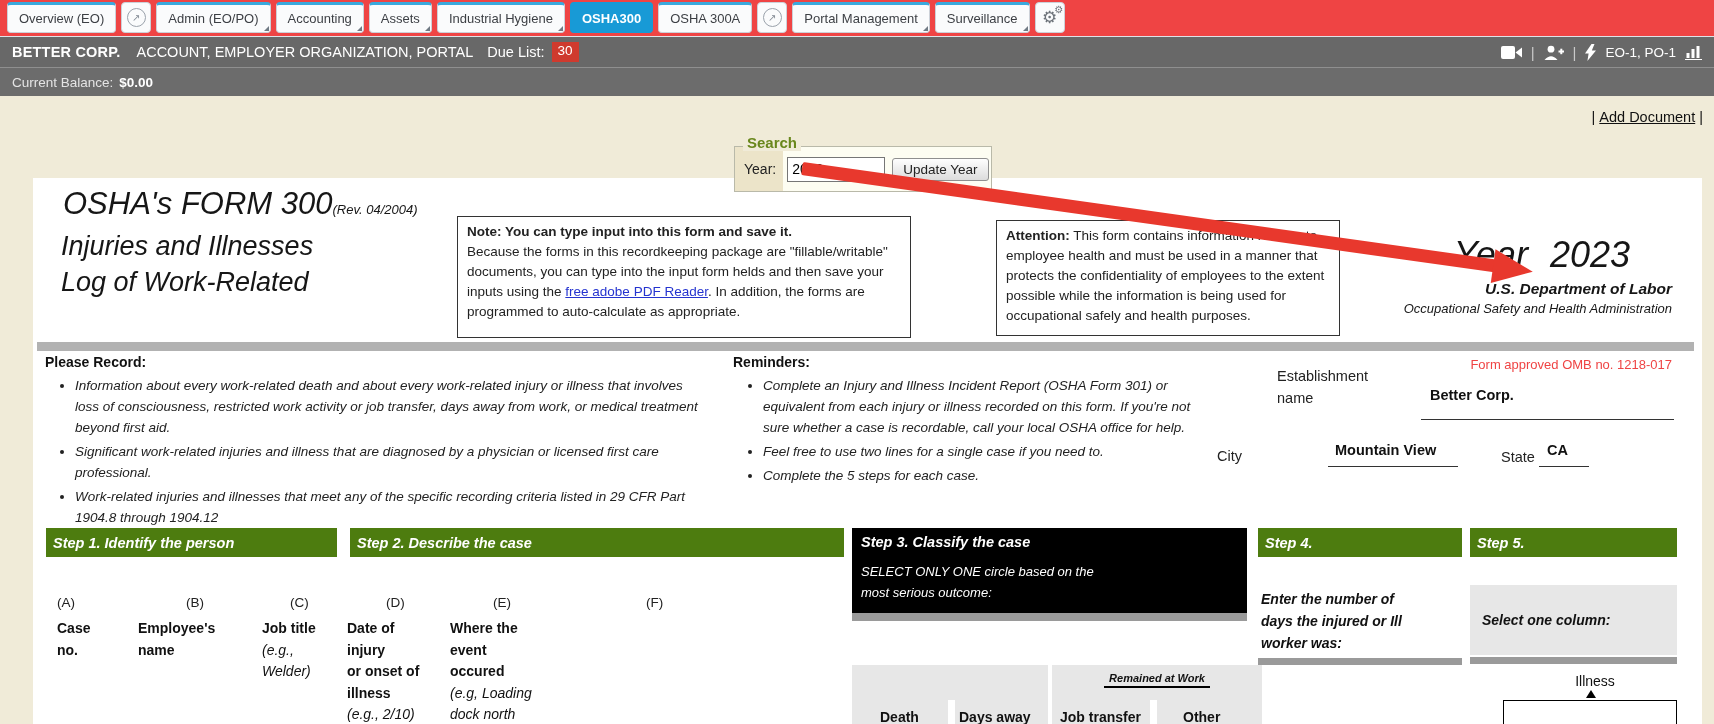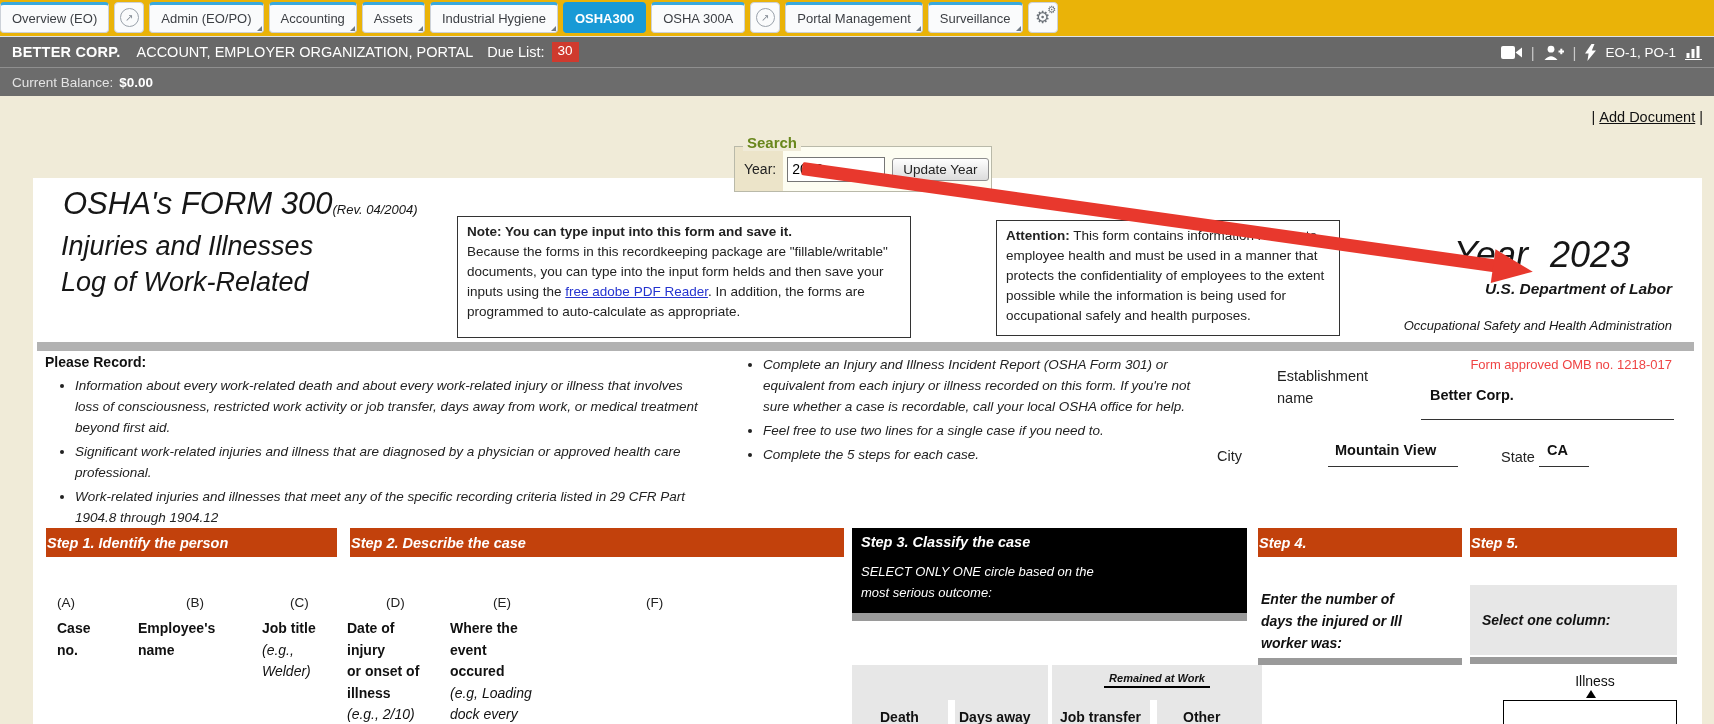--- a/index.html
+++ b/index.html
@@ -1,22 +1,22 @@
 <!DOCTYPE html>
 <html><head>
 <meta charset="utf-8">
 <style>
   html,body{margin:0;padding:0;}
   body{width:1714px;height:724px;overflow:hidden;font-family:"Liberation Sans",sans-serif;}
   .page{position:relative;width:1714px;height:724px;background:#f0ebd8;overflow:hidden;}
 
   
-  .tabbar{position:absolute;top:0;left:0;width:100%;height:37px;background:#eab308;
+  .tabbar{position:absolute;top:0;left:0;width:100%;height:37px;background:#ef4444;
     border-bottom:1px solid #e0e3e8;display:flex;align-items:flex-end;gap:5px;
-    box-sizing:border-box;z-index:10;}
+    padding-left:7px;box-sizing:border-box;z-index:10;}
   .tab{height:31px;margin-bottom:3px;background:#fafbfc;border:1px solid #ccd1d8;
     border-top:3px solid #3aa9dd;border-radius:4px;display:flex;align-items:center;
     padding:0 11px;font-size:13px;color:#3c3f44;position:relative;box-sizing:border-box;white-space:nowrap;}
   .tab.active{background:#189ad6;border-color:#189ad6;color:#fff;font-weight:bold;}
   .tab.has-caret::after{content:"";position:absolute;right:1px;bottom:1px;width:0;height:0;
     border-left:5px solid transparent;border-bottom:5px solid #707a84;}
   .icon-tab{height:31px;width:30px;margin-bottom:3px;background:#fafbfc;border:1px solid #ccd1d8;
     border-radius:4px;display:flex;align-items:center;justify-content:center;box-sizing:border-box;color:#828a93;}
   .circ{width:17px;height:17px;border:1.5px solid #9aa2ab;border-radius:50%;display:flex;
     align-items:center;justify-content:center;font-size:10px;line-height:1;color:#828a93;}
@@ -76,43 +76,43 @@
     padding:5px 9px;font-size:13.5px;line-height:20px;color:#222;}
   .nb-lead{font-weight:bold;}
   .link{color:#2433cf;text-decoration:underline;cursor:pointer;}
   .att-box{left:963px;top:42px;width:344px;height:116px;border:1px solid #333;
     padding:5px 9px;font-size:13.5px;line-height:20px;color:#222;}
 
   .year-block{right:30px;top:56px;text-align:right;width:420px;}
   .year-main{font-style:italic;font-size:36px;color:#161616;margin-right:42px;white-space:nowrap;}
   .year-word{margin-right:22px;}
   .dol{font-style:italic;font-weight:bold;font-size:15.5px;margin-top:4px;color:#161616;}
-  .osha-admin{font-style:italic;font-size:13px;margin-top:20px;color:#161616;}
+  .osha-admin{font-style:italic;font-size:13px;margin-top:3px;color:#161616;}
 
   .divider{left:4px;top:164px;width:1657px;height:9px;background:#b2b2b2;}
 
   .sec-head{font-weight:bold;font-size:14px;margin-bottom:5px;color:#111;}
   .bullets{margin:0;padding-left:30px;font-style:italic;font-size:13.5px;line-height:21px;color:#222;}
   .bullets li{margin-bottom:3px;}
   .record{left:12px;top:176px;width:662px;}
   .reminders{left:700px;top:176px;width:472px;}
 
   .omb{right:30px;top:179px;font-size:13px;color:#ef4444;}
   .estab-label{left:1244px;top:187px;font-size:14.5px;line-height:22px;color:#222;}
   .estab-value{left:1397px;top:209px;font-weight:bold;font-size:14.5px;color:#111;}
   .estab-line{left:1388px;top:241px;width:253px;border-top:1px solid #333;}
   .city-label{left:1184px;top:270px;font-size:14.5px;color:#222;}
   .city-value{left:1302px;top:264px;font-weight:bold;font-size:14.5px;color:#111;}
   .city-line{left:1295px;top:288px;width:130px;border-top:1px solid #333;}
   .state-label{left:1468px;top:271px;font-size:14.5px;color:#222;}
   .state-value{left:1514px;top:264px;font-weight:bold;font-size:14.5px;color:#111;}
   .state-line{left:1506px;top:288px;width:50px;border-top:1px solid #333;}
 
-  .step-bar{position:absolute;top:350px;height:29px;background:#c2410c;color:#fff;font-style:italic;
-    font-weight:bold;font-size:14.5px;display:flex;align-items:center;padding-left:1px;}
+  .step-bar{position:absolute;top:350px;height:29px;background:#4d7c0f;color:#fff;font-style:italic;
+    font-weight:bold;font-size:14.5px;display:flex;align-items:center;padding-left:7px;}
   .sb1{left:13px;width:291px;}
   .sb2{left:317px;width:494px;}
   .sb4{left:1225px;width:204px;}
   .sb5{left:1437px;width:207px;}
   .step3-box{left:819px;top:350px;width:395px;height:85px;background:#000;color:#fff;padding:6px 0 0 9px;}
   .s3-head{font-style:italic;font-weight:bold;font-size:14.5px;}
   .s3-note{font-style:italic;font-size:13px;line-height:21px;margin-top:11px;}
   .gray-band{position:absolute;background:#9a9a9a;}
   .gb3{left:819px;top:435px;width:395px;height:8px;}
   .gb4{left:1225px;top:480px;width:204px;height:7px;}
@@ -275,26 +275,27 @@
       <div class="dol">U.S. Department of Labor</div>
       <div class="osha-admin">Occupational Safety and Health Administration</div>
     </div>
 
     <div class="abs divider"></div>
 
     <div class="abs record">
       <div class="sec-head">Please Record:</div>
       <ul class="bullets">
         <li>Information about every work-related death and about every work-related injury or illness that involves loss of consciousness, restricted work activity or job transfer, days away from work, or medical treatment beyond first aid.</li>
-        <li>Significant work-related injuries and illness that are diagnosed by a physician or approved health care professional.</li>
+        <li>Significant work-related injuries and illness that are diagnosed by a physician or licensed first care professional.</li>
         <li>Work-related injuries and illnesses that meet any of the specific recording criteria listed in 29 CFR Part 1904.8 through 1904.12</li>
       </ul>
     </div>
 
     <div class="abs reminders">
+      <div class="sec-head">Reminders:</div>
       <ul class="bullets">
         <li>Complete an Injury and Illness Incident Report (OSHA Form 301) or equivalent from each injury or illness recorded on this form. If you're not sure whether a case is recordable, call your local OSHA office for help.</li>
         <li>Feel free to use two lines for a single case if you need to.</li>
         <li>Complete the 5 steps for each case.</li>
       </ul>
     </div>
 
     <div class="abs omb">Form approved OMB no. 1218-017</div>
 
     <div class="abs estab-label">
@@ -361,21 +362,21 @@
         <div>injury</div>
         <div>or onset of</div>
         <div>illness</div>
         <div class="it">(e.g., 2/10)</div>
     </div>
     <div class="col" style="left:417px">
       <div>Where the</div>
         <div>event</div>
         <div>occured</div>
         <div class="it">(e.g, Loading</div>
-        <div class="it">dock every</div>
+        <div class="it">dock north</div>
     </div>
 
     <div class="cls-box cb1"></div>
     <div class="cls-box cb2"></div>
     <div class="remained"><span>Remained at Work</span></div>
     <div class="notch n1"></div>
     <div class="notch n2"></div>
     <div class="cls-lab cl1">Death</div>
     <div class="cls-lab cl2">Days away</div>
     <div class="cls-lab cl3">Job transfer</div>

